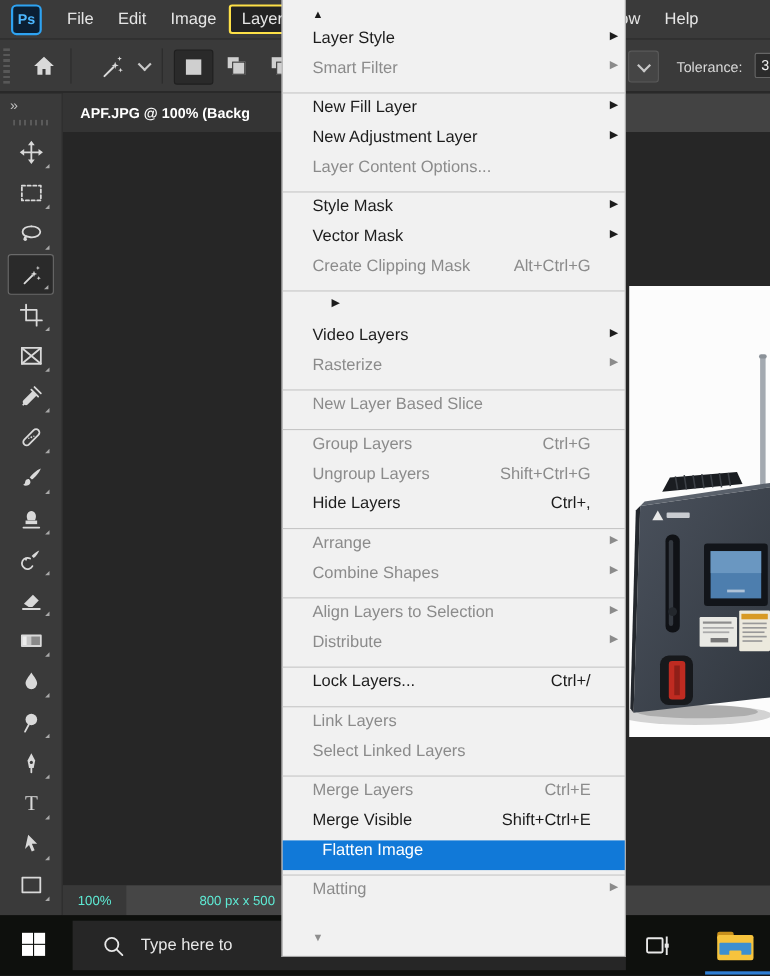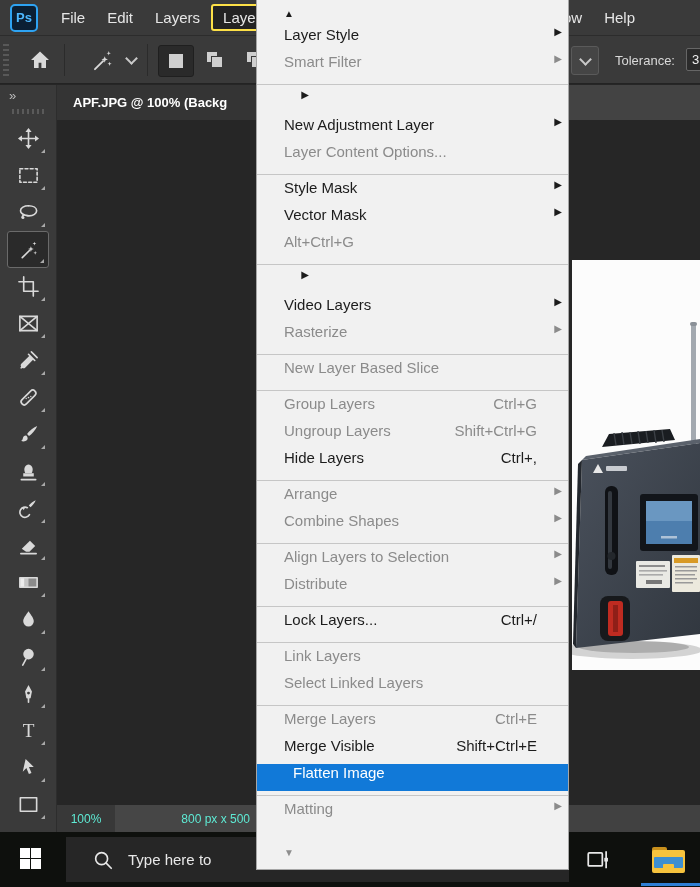--- a/index.html
+++ b/index.html
@@ -96,21 +96,21 @@
 </head>
 <body>
 
 <div class="screen">
 
   <div class="menubar">
     <div class="ps-logo">Ps</div>
     <div id="menubar-items" style="display:flex;align-items:center;flex:1;">
         <div class="mb-item">File</div>
         <div class="mb-item">Edit</div>
-        <div class="mb-item">Layers</div>
+        <div class="mb-item">Image</div>
         <div class="mb-item active">Layer</div>
         <div class="mb-item">ow</div>
         <div class="mb-item">Help</div>
       </div>
   </div>
 
   <div class="optionsbar">
     <div class="ob-grip"></div>
     <div class="ob-btn" style="left:22px;width:36px;">
       <svg width="24" height="24" viewBox="0 0 24 24">
@@ -389,20 +389,21 @@
           <span class="mi-shortcut"></span>
           <span class="mi-arrow">▶</span>
         </div>
         <div class="menu-item disabled">
           <span class="mi-label">Smart Filter</span>
           <span class="mi-shortcut"></span>
           <span class="mi-arrow">▶</span>
         </div>
         <div class="menu-sep"></div>
         <div class="menu-item">
+          <span class="mi-label">New Fill Layer</span>
           <span class="mi-shortcut"></span>
           <span class="mi-arrow">▶</span>
         </div>
         <div class="menu-item">
           <span class="mi-label">New Adjustment Layer</span>
           <span class="mi-shortcut"></span>
           <span class="mi-arrow">▶</span>
         </div>
         <div class="menu-item disabled">
           <span class="mi-label">Layer Content Options...</span>
@@ -414,20 +415,21 @@
           <span class="mi-label">Style Mask</span>
           <span class="mi-shortcut"></span>
           <span class="mi-arrow">▶</span>
         </div>
         <div class="menu-item">
           <span class="mi-label">Vector Mask</span>
           <span class="mi-shortcut"></span>
           <span class="mi-arrow">▶</span>
         </div>
         <div class="menu-item disabled">
+          <span class="mi-label">Create Clipping Mask</span>
           <span class="mi-shortcut">Alt+Ctrl+G</span>
           <span class="mi-arrow"></span>
         </div>
         <div class="menu-sep"></div>
         <div class="menu-item">
           <span class="mi-shortcut"></span>
           <span class="mi-arrow">▶</span>
         </div>
         <div class="menu-item">
           <span class="mi-label">Video Layers</span>

